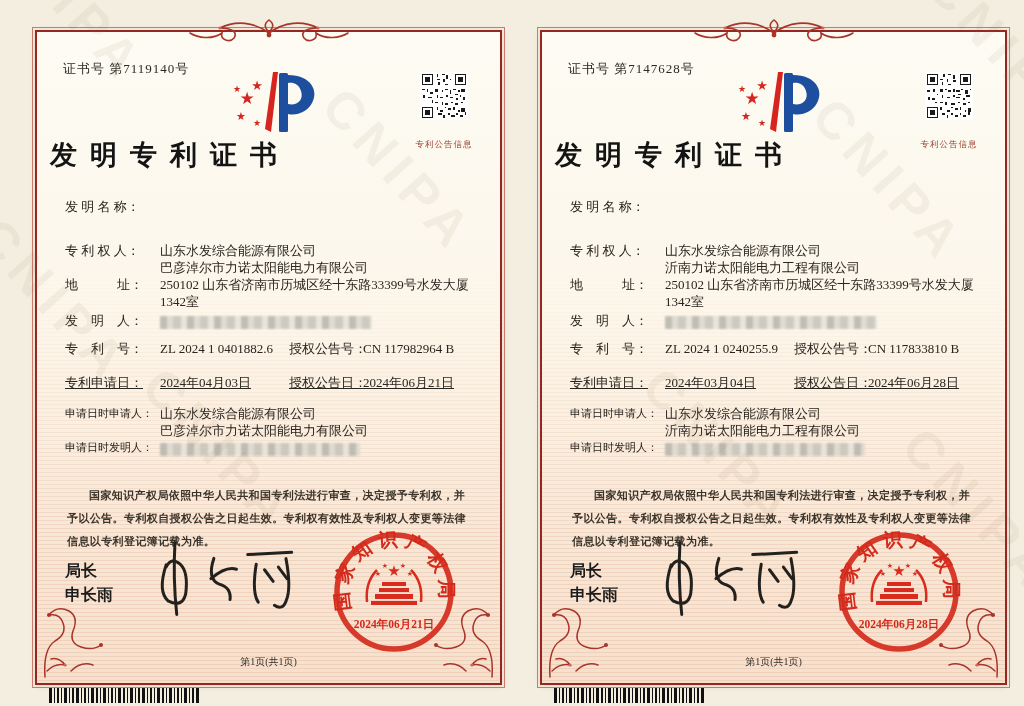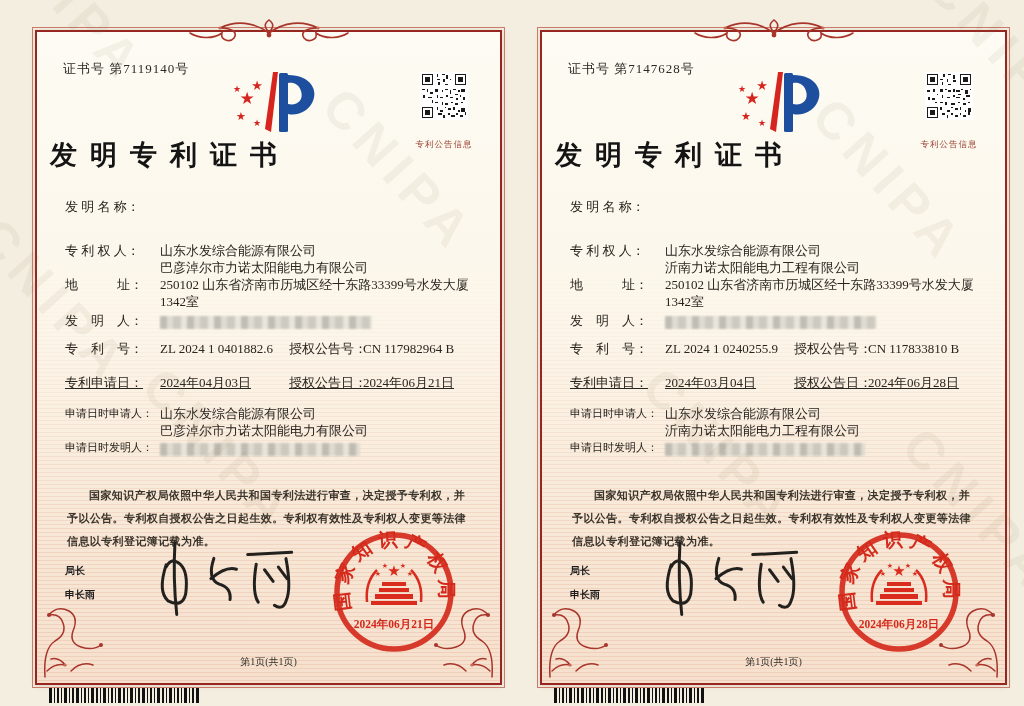--- a/index.html
+++ b/index.html
@@ -59,21 +59,21 @@
   }
   .bw1{width:212px;} .bw2{width:200px;}
   
   .statement{
     position:absolute;top:452px;left:30px;right:30px;
     font-size:11px;font-weight:bold;color:#3a332a;line-height:23px;
     text-indent:2em;letter-spacing:.4px;
   }
   
   .director{position:absolute;left:28px;top:527px;font-family:"Liberation Sans",sans-serif;
-    font-size:10px;font-weight:bold;color:#1c1c1c;line-height:24px;}
+    font-size:16px;font-weight:bold;color:#1c1c1c;line-height:24px;}
   .signature{position:absolute;left:100px;top:500px;}
   .seal{position:absolute;left:282px;top:488px;}
   .page-footer{position:absolute;left:0;right:0;bottom:14px;text-align:center;font-size:10px;color:#33302a;}
   .barcode{position:absolute;left:12px;top:calc(100% + 5px);}
   
   .spray{position:absolute;left:50%;top:-14px;transform:translateX(-50%);}
   .corner{position:absolute;bottom:4px;}
   .corner.bl{left:4px;}
   .corner.br{right:4px;transform:scaleX(-1);}
 </style>

